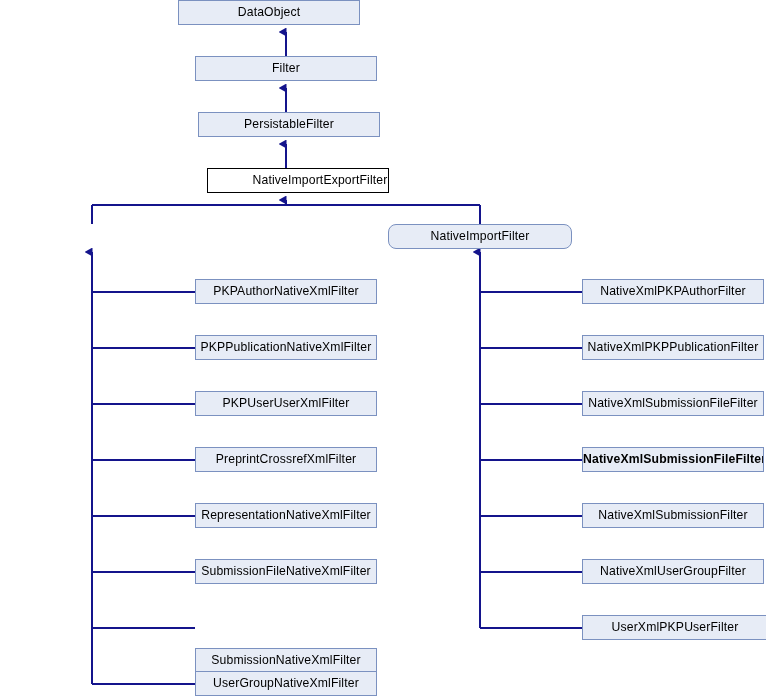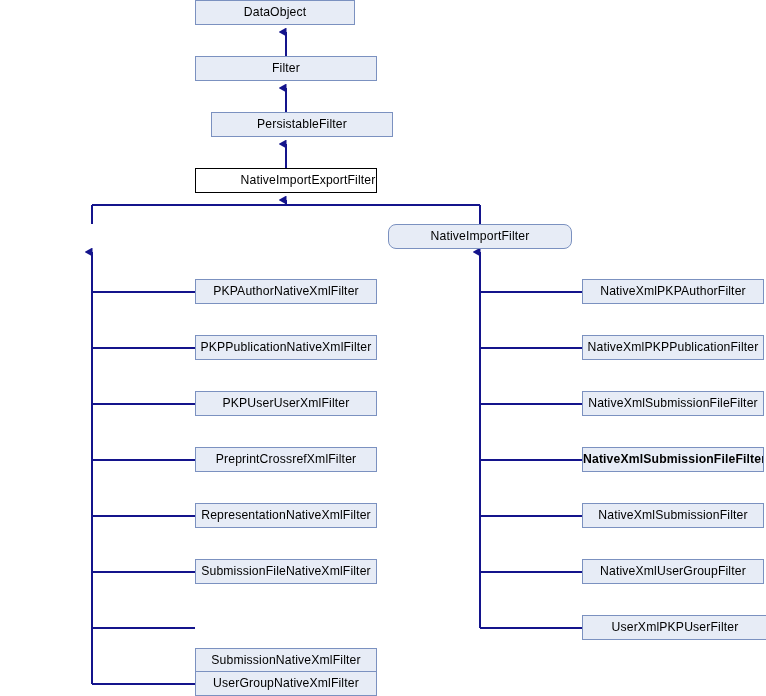--- a/index.html
+++ b/index.html
@@ -83,24 +83,24 @@
       <line x1="480" y1="292" x2="582" y2="292"></line>
       <line x1="480" y1="348" x2="582" y2="348"></line>
       <line x1="480" y1="404" x2="582" y2="404"></line>
       <line x1="480" y1="460" x2="582" y2="460"></line>
       <line x1="480" y1="516" x2="582" y2="516"></line>
       <line x1="480" y1="572" x2="582" y2="572"></line>
       <line x1="480" y1="628" x2="582" y2="628"></line>
     </g>
   </svg>
 
-  <div class="node" style="left: 195px; top: 0px; width: 160px;">DataObject</div>
+  <div class="node" style="left: 178px; top: 0px; width: 182px;">DataObject</div>
   <div class="node" style="left: 195px; top: 56px; width: 182px;">Filter</div>
-  <div class="node" style="left: 211px; top: 112px; width: 182px;">PersistableFilter</div>
-  <div class="node current" style="left: 195px; top: 168px; width: 182px; padding-left: 44px;">NativeImportExportFilter</div>
+  <div class="node" style="left: 198px; top: 112px; width: 182px;">PersistableFilter</div>
+  <div class="node current" style="left: 207px; top: 168px; width: 182px; padding-left: 44px;">NativeImportExportFilter</div>
 
   <div class="node" style="left: 388px; top: 224px; width: 184px; border-radius: 8px;">NativeImportFilter</div>
 
   <div class="node" style="left: 195px; top: 279px; width: 182px;">PKPAuthorNativeXmlFilter</div>
   <div class="node" style="left: 195px; top: 335px; width: 182px;">PKPPublicationNativeXmlFilter</div>
   <div class="node" style="left: 195px; top: 391px; width: 182px;">PKPUserUserXmlFilter</div>
   <div class="node" style="left: 195px; top: 447px; width: 182px;">PreprintCrossrefXmlFilter</div>
   <div class="node" style="left: 195px; top: 503px; width: 182px;">RepresentationNativeXmlFilter</div>
   <div class="node" style="left: 195px; top: 559px; width: 182px;">SubmissionFileNativeXmlFilter</div>
   <div class="node" style="left: 195px; top: 648px; width: 182px;">SubmissionNativeXmlFilter</div>

